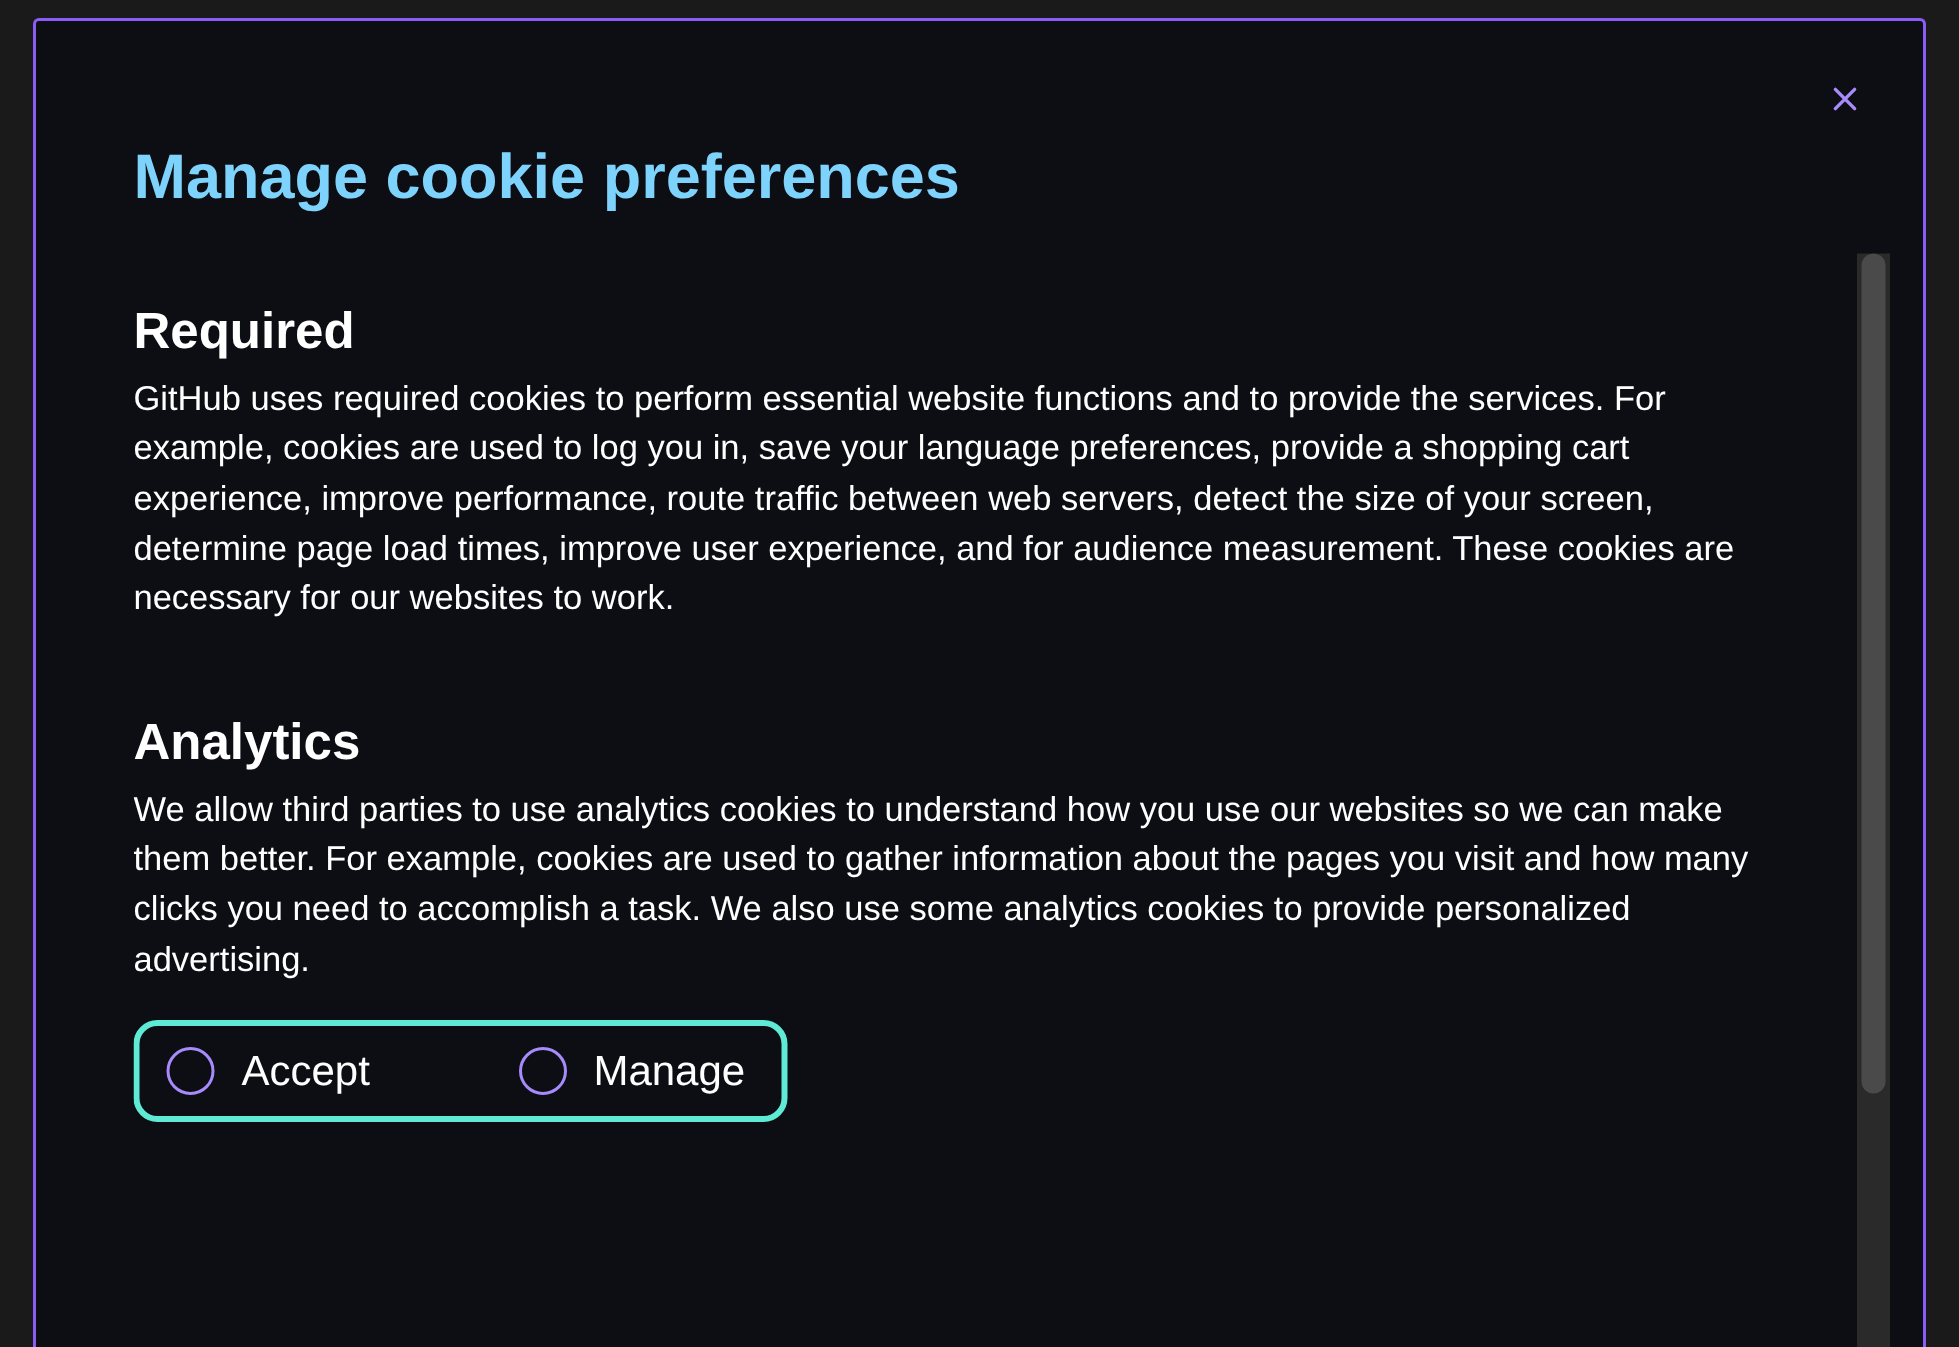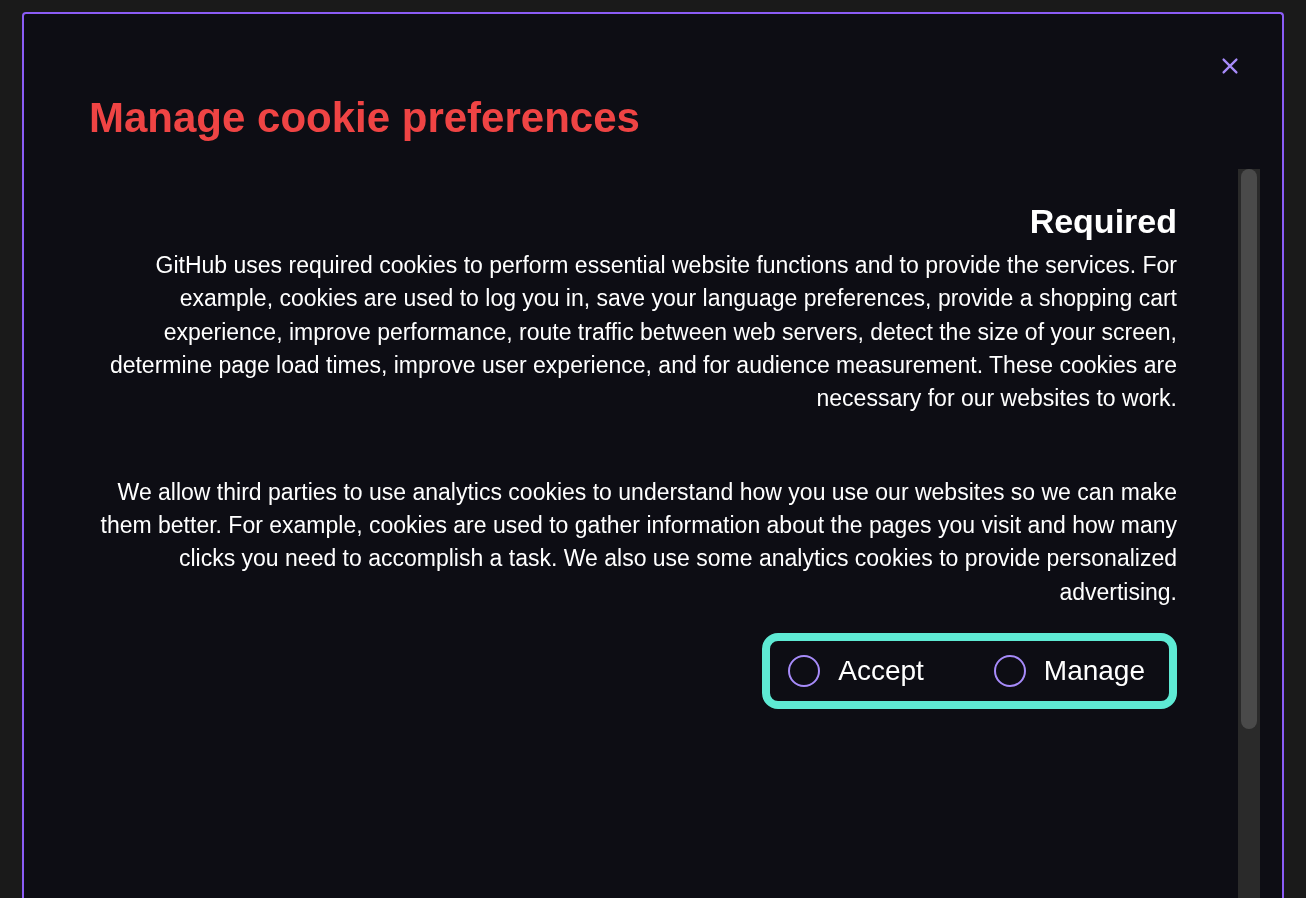--- a/index.html
+++ b/index.html
@@ -46,50 +46,49 @@
     }
     .close-btn svg {
       width: 22px;
       height: 22px;
       stroke: #a78bfa;
       stroke-width: 2.5;
     }
     .dialog-title {
       font-size: 42px;
       font-weight: 700;
-      color: #ef4444;
+      color: #7dd3fc;
       margin-bottom: 60px;
     }
     .content-scroll {
       height: calc(100% - 120px);
       overflow-y: auto;
       padding-right: 40px;
     }
     .section {
       margin-bottom: 60px;
-      text-align: right;
     }
     .section-title {
       font-size: 34px;
       font-weight: 700;
       color: #ffffff;
       margin-bottom: 8px;
     }
     .section-desc {
       font-size: 23px;
       line-height: 1.45;
       color: #ffffff;
       font-weight: 400;
     }
     .radio-row {
       display: inline-flex;
-      gap: 70px;
+      gap: 99px;
       margin-top: 24px;
       padding: 14px 24px 14px 18px;
-      border: 8px solid #5eead4;
+      border: 4px solid #5eead4;
       border-radius: 16px;
     }
     .radio-option {
       display: flex;
       align-items: center;
       gap: 18px;
       cursor: pointer;
     }
     .radio-circle {
       width: 32px;
@@ -137,20 +136,21 @@
     <h1 class="dialog-title">Manage cookie preferences</h1>
 
     <div class="content-scroll">
 
       <div class="section">
         <h2 class="section-title">Required</h2>
         <p class="section-desc">GitHub uses required cookies to perform essential website functions and to provide the services. For example, cookies are used to log you in, save your language preferences, provide a shopping cart experience, improve performance, route traffic between web servers, detect the size of your screen, determine page load times, improve user experience, and for audience measurement. These cookies are necessary for our websites to work.</p>
       </div>
 
       <div class="section">
+        <h2 class="section-title">Analytics</h2>
         <p class="section-desc">We allow third parties to use analytics cookies to understand how you use our websites so we can make them better. For example, cookies are used to gather information about the pages you visit and how many clicks you need to accomplish a task. We also use some analytics cookies to provide personalized advertising.</p>
 
         <div class="radio-row">
           <div class="radio-option">
             <span class="radio-circle"></span>
             <span class="radio-label">Accept</span>
           </div>
           <div class="radio-option">
             <span class="radio-circle"></span>
             <span class="radio-label">Manage</span>

